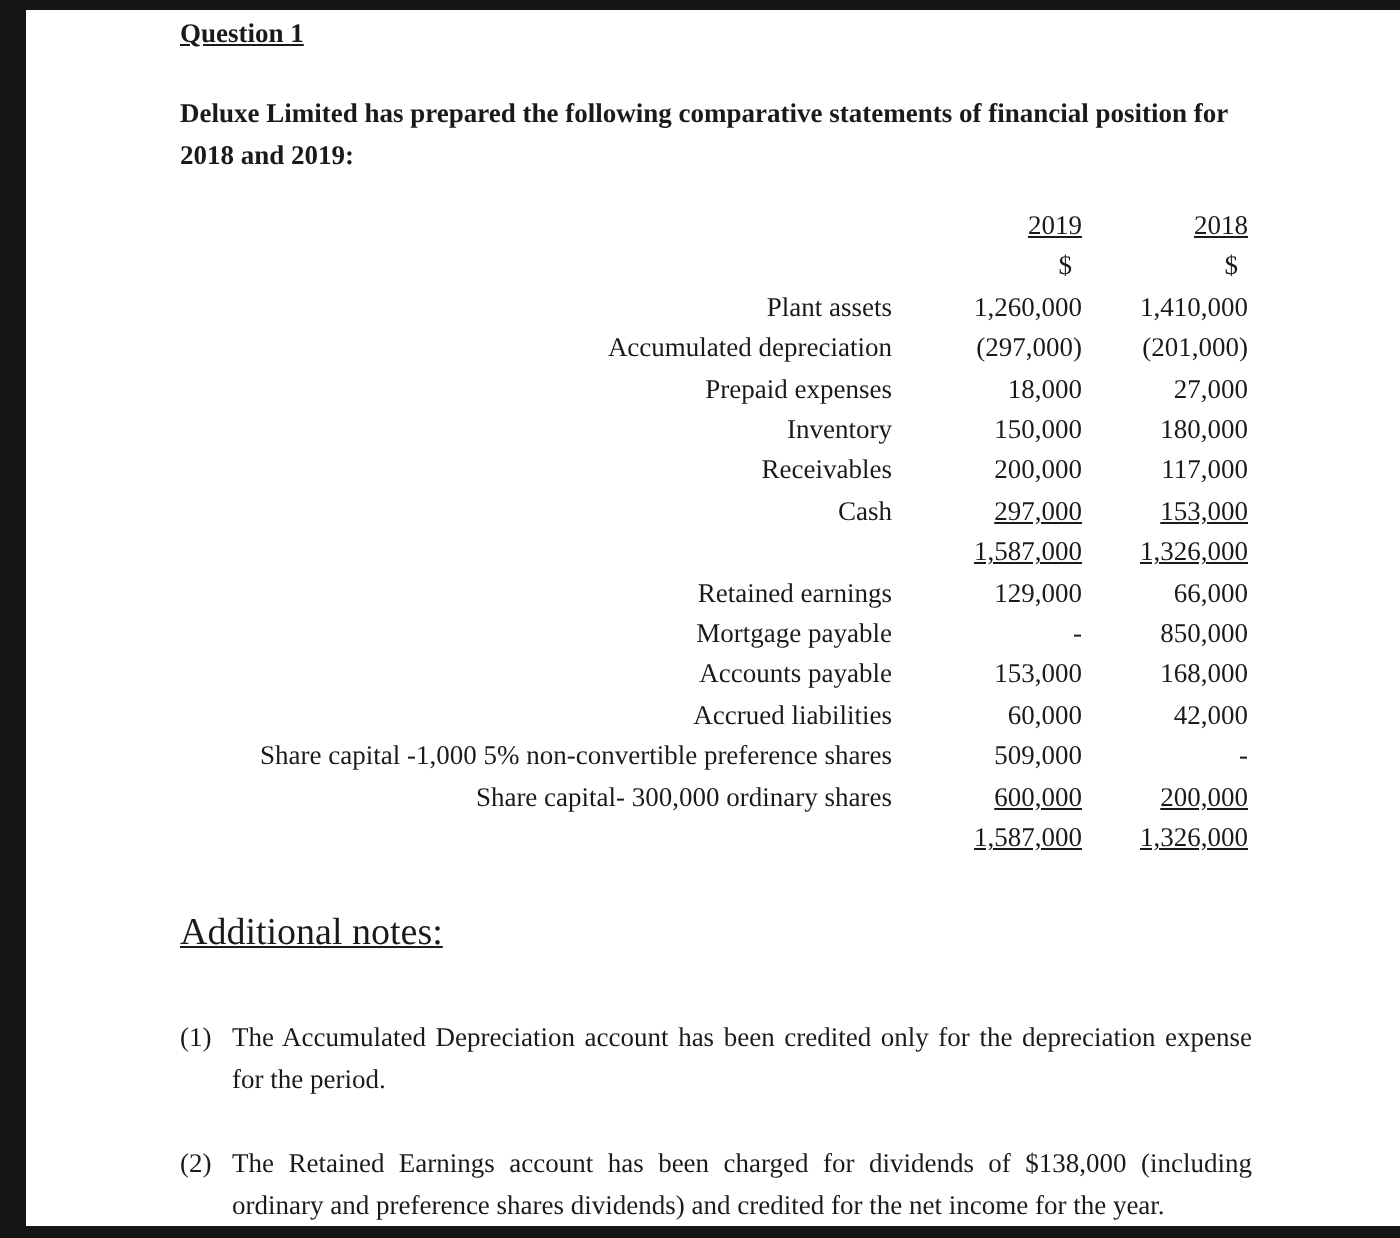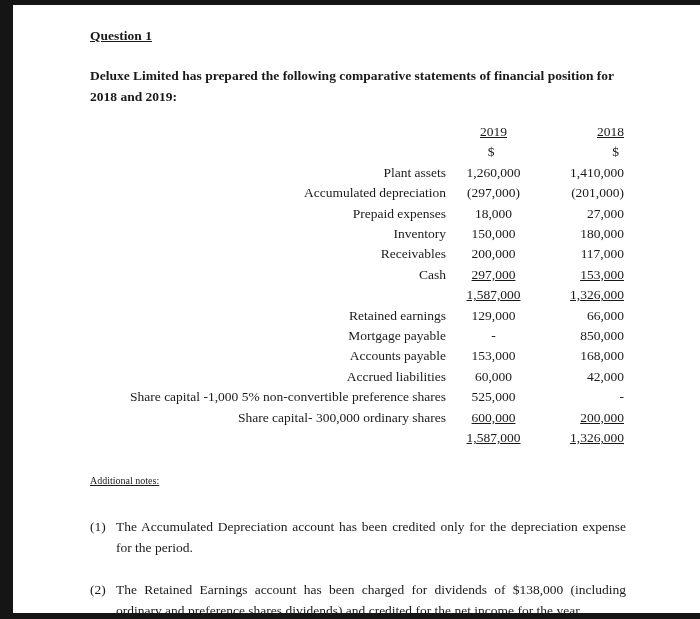--- a/index.html
+++ b/index.html
@@ -11,21 +11,21 @@
     color: #1a1a1a;
     position: relative;
     overflow: hidden;
   }
   .bar-top    { position: absolute; top: 0; left: 0; width: 700px; height: 5px;  background: #151515; }
   .bar-left   { position: absolute; top: 0; left: 0; width: 13px;  height: 619px; background: #151515; }
   .bar-bottom { position: absolute; bottom: 0; left: 0; width: 700px; height: 6px; background: #151515; }
 
   .content {
     position: absolute;
-    left: 90px; top: 20px;
+    left: 90px; top: 1px;
     width: 536px;
     font-size: 13.5px;
   }
   .title {
     margin: 8px 0 0 0;
     font-size: 13.5px;
     font-weight: bold;
     text-decoration: underline;
   }
   .intro {
@@ -41,29 +41,29 @@
   }
   table.fin td, table.fin th {
     padding: 0;
     font-size: 13.5px;
     font-weight: normal;
     line-height: 20.4px;
     vertical-align: bottom;
     white-space: nowrap;
   }
   td.lbl  { width: 356px; text-align: right; }
-  td.v19  { width: 95px;  text-align: center; }
+  td.v19  { width: 95px;  text-align: right; }
   td.v18  { width: 83px;  text-align: right; }
   .yr     { text-decoration: underline; }
   .cur    { padding-right: 5px !important; }
   .u      { text-decoration: underline; }
 
   .notes-heading {
     margin: 26px 0 0 0;
-    font-size: 10px;
+    font-size: 19px;
     font-weight: normal;
     text-decoration: underline;
   }
   .note {
     display: flex;
     line-height: 21px;
   }
   .note-1 { margin-top: 30px; }
   .note-2 { margin-top: 21px; }
   .note-num { width: 26px; flex: 0 0 26px; }
@@ -146,21 +146,21 @@
           <td class="v19">153,000</td>
           <td class="v18">168,000</td>
         </tr>
         <tr>
           <td class="lbl">Accrued liabilities</td>
           <td class="v19">60,000</td>
           <td class="v18">42,000</td>
         </tr>
         <tr>
           <td class="lbl">Share capital -1,000 5% non-convertible preference shares</td>
-          <td class="v19">525,000</td>
+          <td class="v19">509,000</td>
           <td class="v18">-</td>
         </tr>
         <tr>
           <td class="lbl">Share capital- 300,000 ordinary shares</td>
           <td class="v19"><span class="u">600,000</span></td>
           <td class="v18"><span class="u">200,000</span></td>
         </tr>
         <tr>
           <td class="lbl"></td>
           <td class="v19"><span class="u">1,587,000</span></td>

